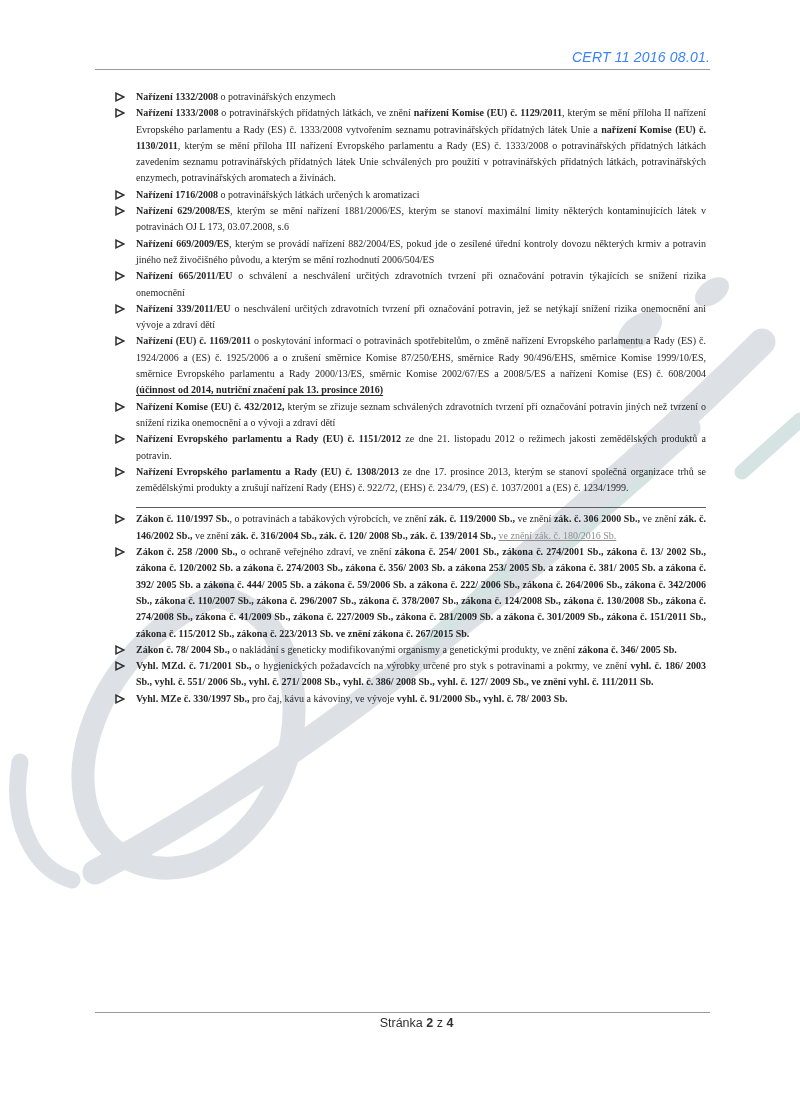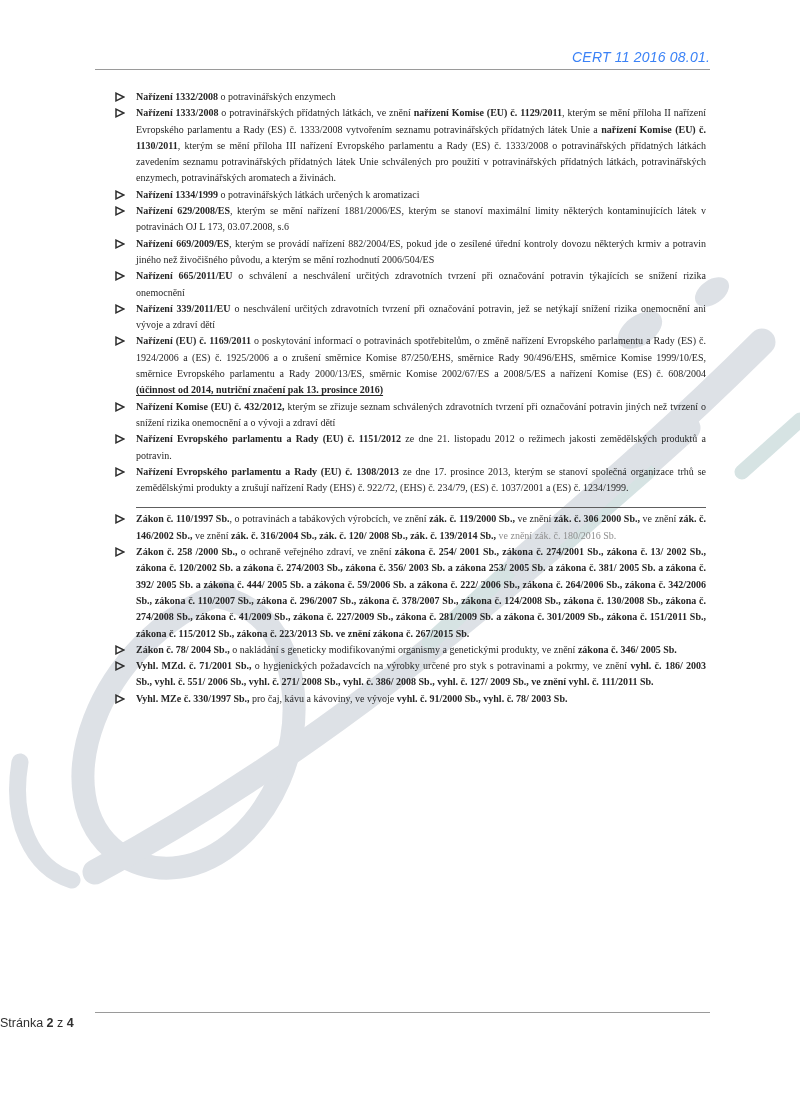--- a/index.html
+++ b/index.html
@@ -47,36 +47,37 @@
     text-justify:inter-word;
   }
   .bullet{
     position:absolute;
     left:-21px;top:3px;
     width:10px;height:10px;
     display:inline-block;
   }
   .b{font-weight:bold;}
   .u{text-decoration:underline;text-underline-offset:2px;text-decoration-thickness:1.4px;}
-  .gray{color:var(--muted);}
+  .gray{color:var(--muted);text-decoration:underline;}
   .divider{
     border-top:1.6px solid #5e5e5e;
     margin:11px 0 3px 0;
     height:0;
   }
   .footer-rule{
     position:absolute;top:1012px;left:95px;right:90px;
     border-top:1.2px solid var(--rule);
   }
   .footer-text{
     position:absolute;top:1016px;left:0;right:0;
-    text-align:left;
+    text-align:center;
     font-family:"Liberation Sans", sans-serif;
     font-size:12.5px;
     color:#303030;
+    padding-left:33px;
   }
 </style>
 </head>
 <body>
 
 <div class="page">
 
   <svg class="watermark" width="800" height="1100" viewBox="0 0 800 1100" aria-hidden="true">
     <g fill="none" stroke-linecap="round" opacity="0.85">
       <path d="M 225 592 C 95 640, 42 798, 118 853 C 198 906, 298 812, 294 702 C 291 642, 262 602, 212 596" style="stroke:var(--wm1)" stroke-width="23"></path>
@@ -107,21 +108,21 @@
         <div class="item">
           <svg class="bullet" viewBox="0 0 10 10">
             <path d="M1 1.2 L8.8 5 L1 8.8 Z" fill="none" stroke="#2e2e2e" stroke-width="1.5"></path>
           </svg>
           <div class="itext"><span class="b">Nařízení 1333/2008</span><span> o potravinářských přídatných látkách, ve znění </span><span class="b">nařízení Komise (EU) č. 1129/2011</span><span>, kterým se mění příloha II nařízení Evropského parlamentu a Rady (ES) č. 1333/2008 vytvořením seznamu potravinářských přídatných látek Unie a </span><span class="b">nařízení Komise (EU) č. 1130/2011</span><span>, kterým se mění příloha III nařízení Evropského parlamentu a Rady (ES) č. 1333/2008 o potravinářských přídatných látkách zavedením seznamu potravinářských přídatných látek Unie schválených pro použití v potravinářských přídatných látkách, potravinářských enzymech, potravinářských aromatech a živinách.</span></div>
         </div>
         <div class="item">
           <svg class="bullet" viewBox="0 0 10 10">
             <path d="M1 1.2 L8.8 5 L1 8.8 Z" fill="none" stroke="#2e2e2e" stroke-width="1.5"></path>
           </svg>
-          <div class="itext"><span class="b">Nařízení 1334/1999</span><span> o potravinářských látkách určených k aromatizaci</span></div>
+          <div class="itext"><span class="b">Nařízení 1716/2008</span><span> o potravinářských látkách určených k aromatizaci</span></div>
         </div>
         <div class="item">
           <svg class="bullet" viewBox="0 0 10 10">
             <path d="M1 1.2 L8.8 5 L1 8.8 Z" fill="none" stroke="#2e2e2e" stroke-width="1.5"></path>
           </svg>
           <div class="itext"><span class="b">Nařízení 629/2008/ES</span><span>, kterým se mění nařízení 1881/2006/ES, kterým se stanoví maximální limity některých kontaminujících látek v potravinách  OJ L 173, 03.07.2008, s.6</span></div>
         </div>
         <div class="item">
           <svg class="bullet" viewBox="0 0 10 10">
             <path d="M1 1.2 L8.8 5 L1 8.8 Z" fill="none" stroke="#2e2e2e" stroke-width="1.5"></path>

